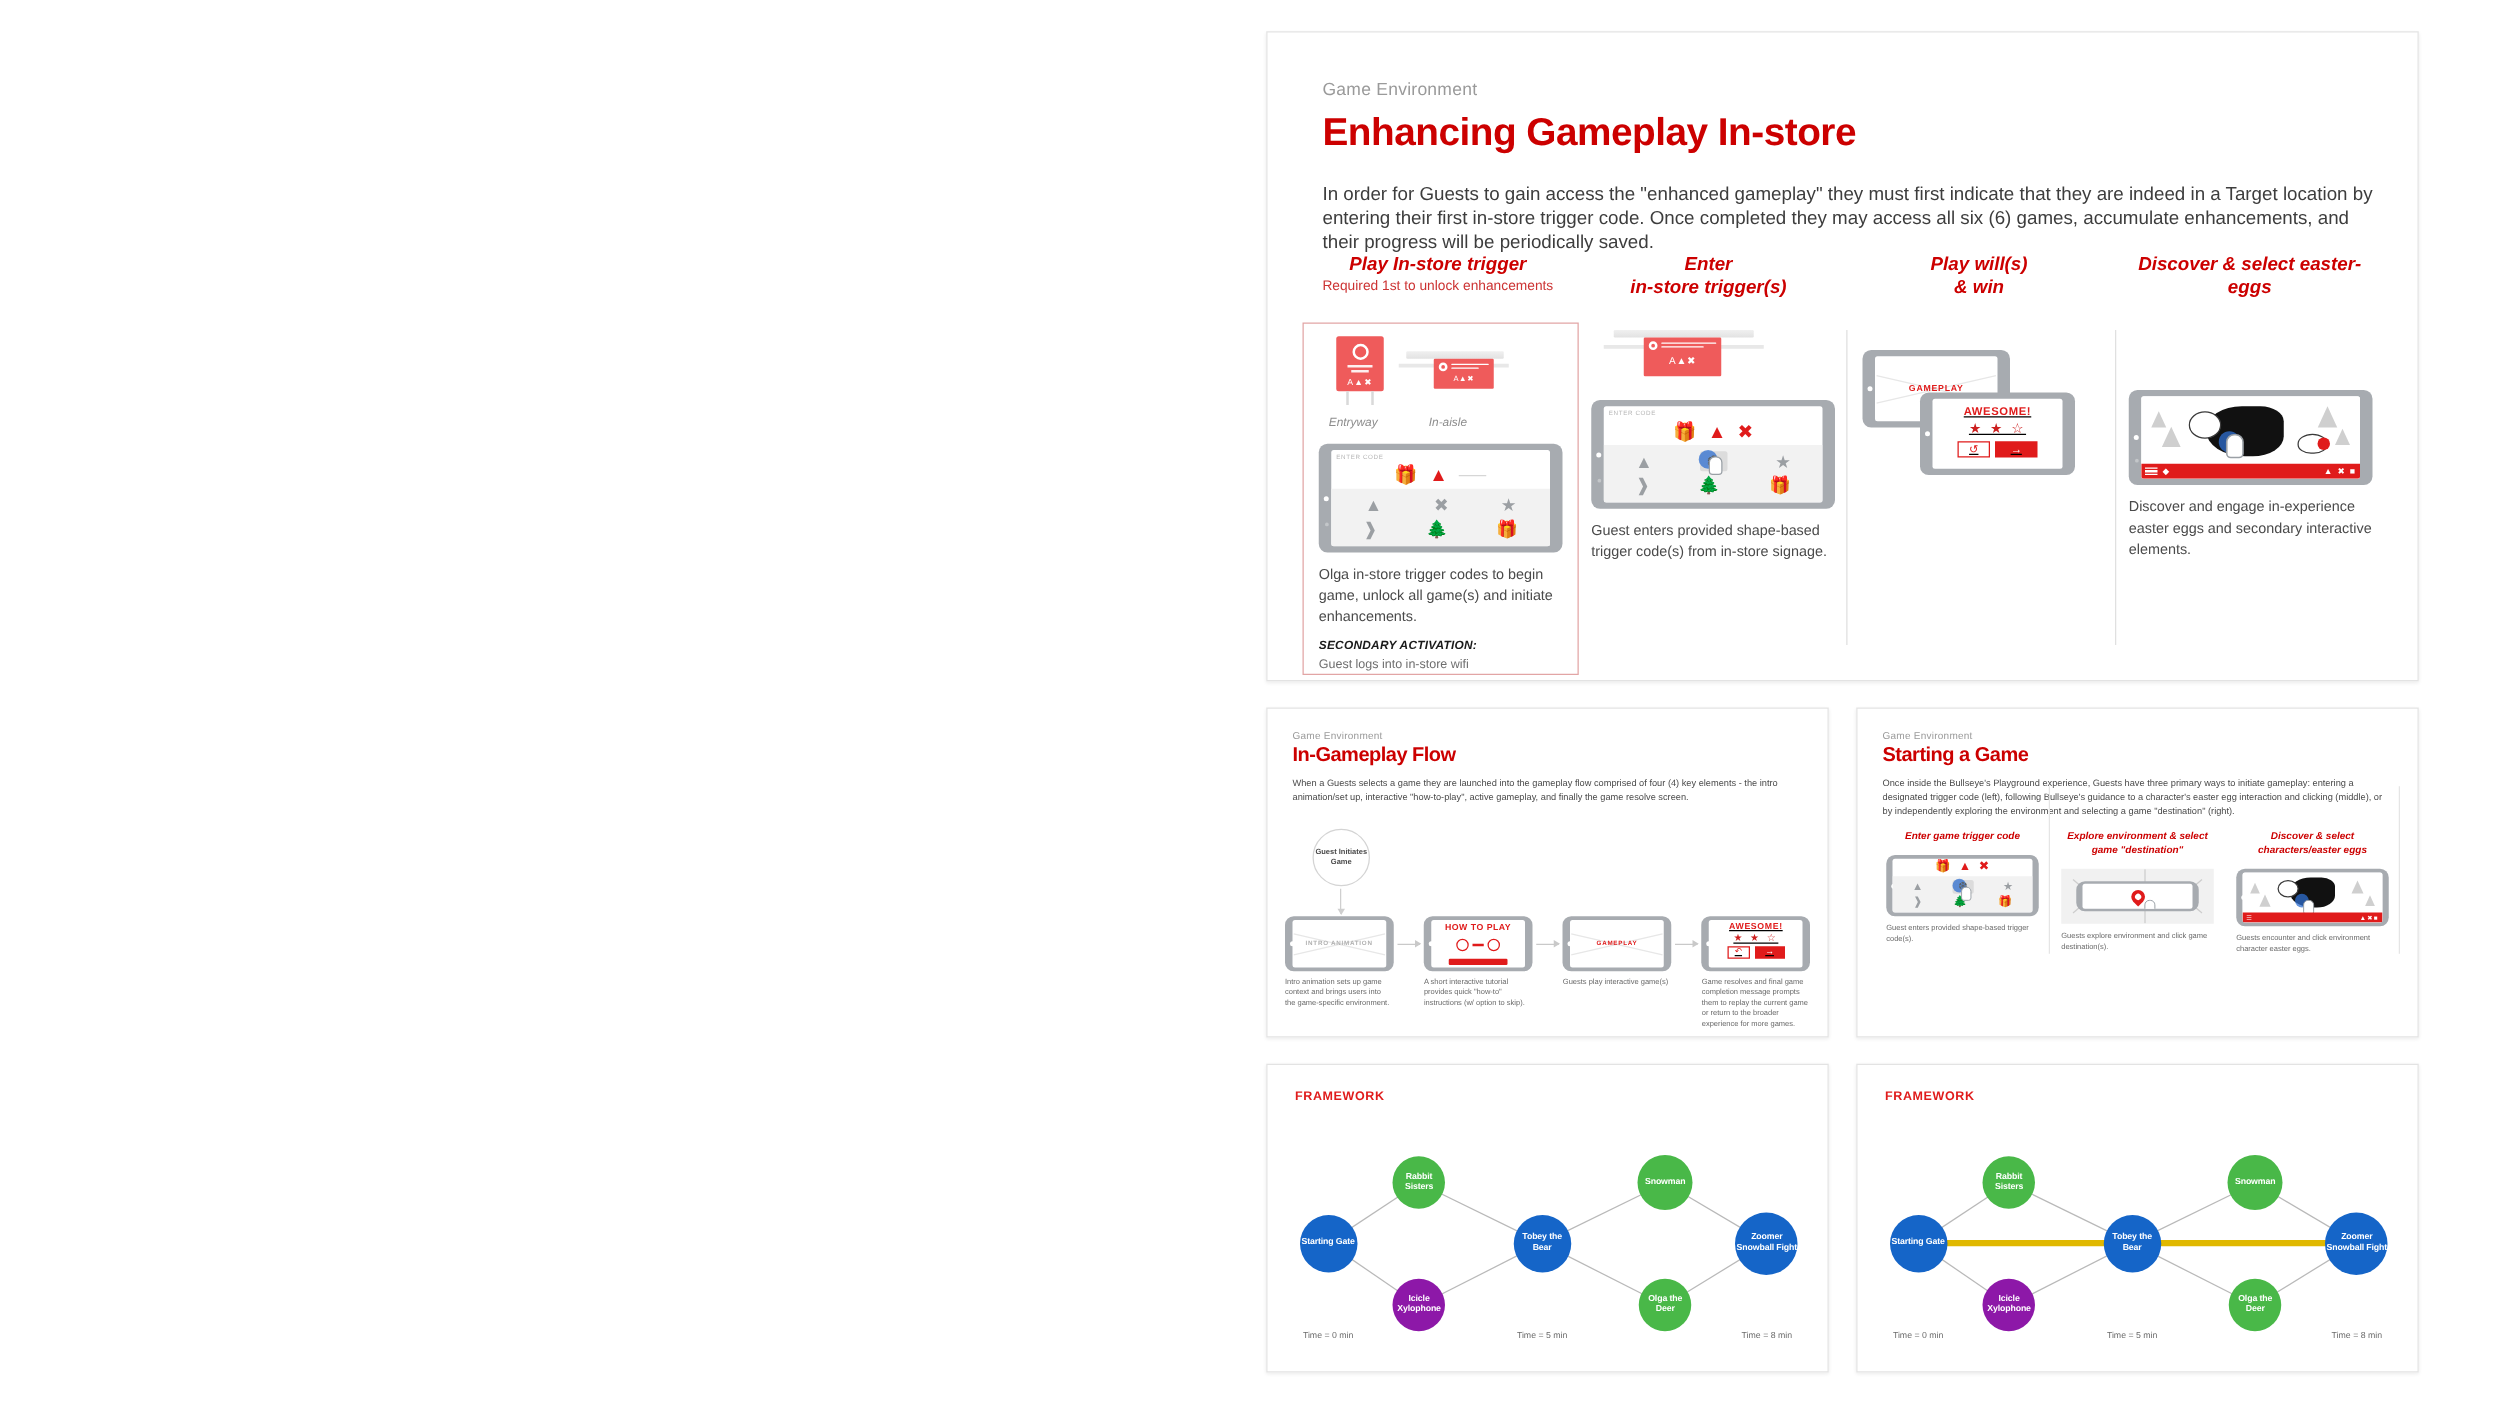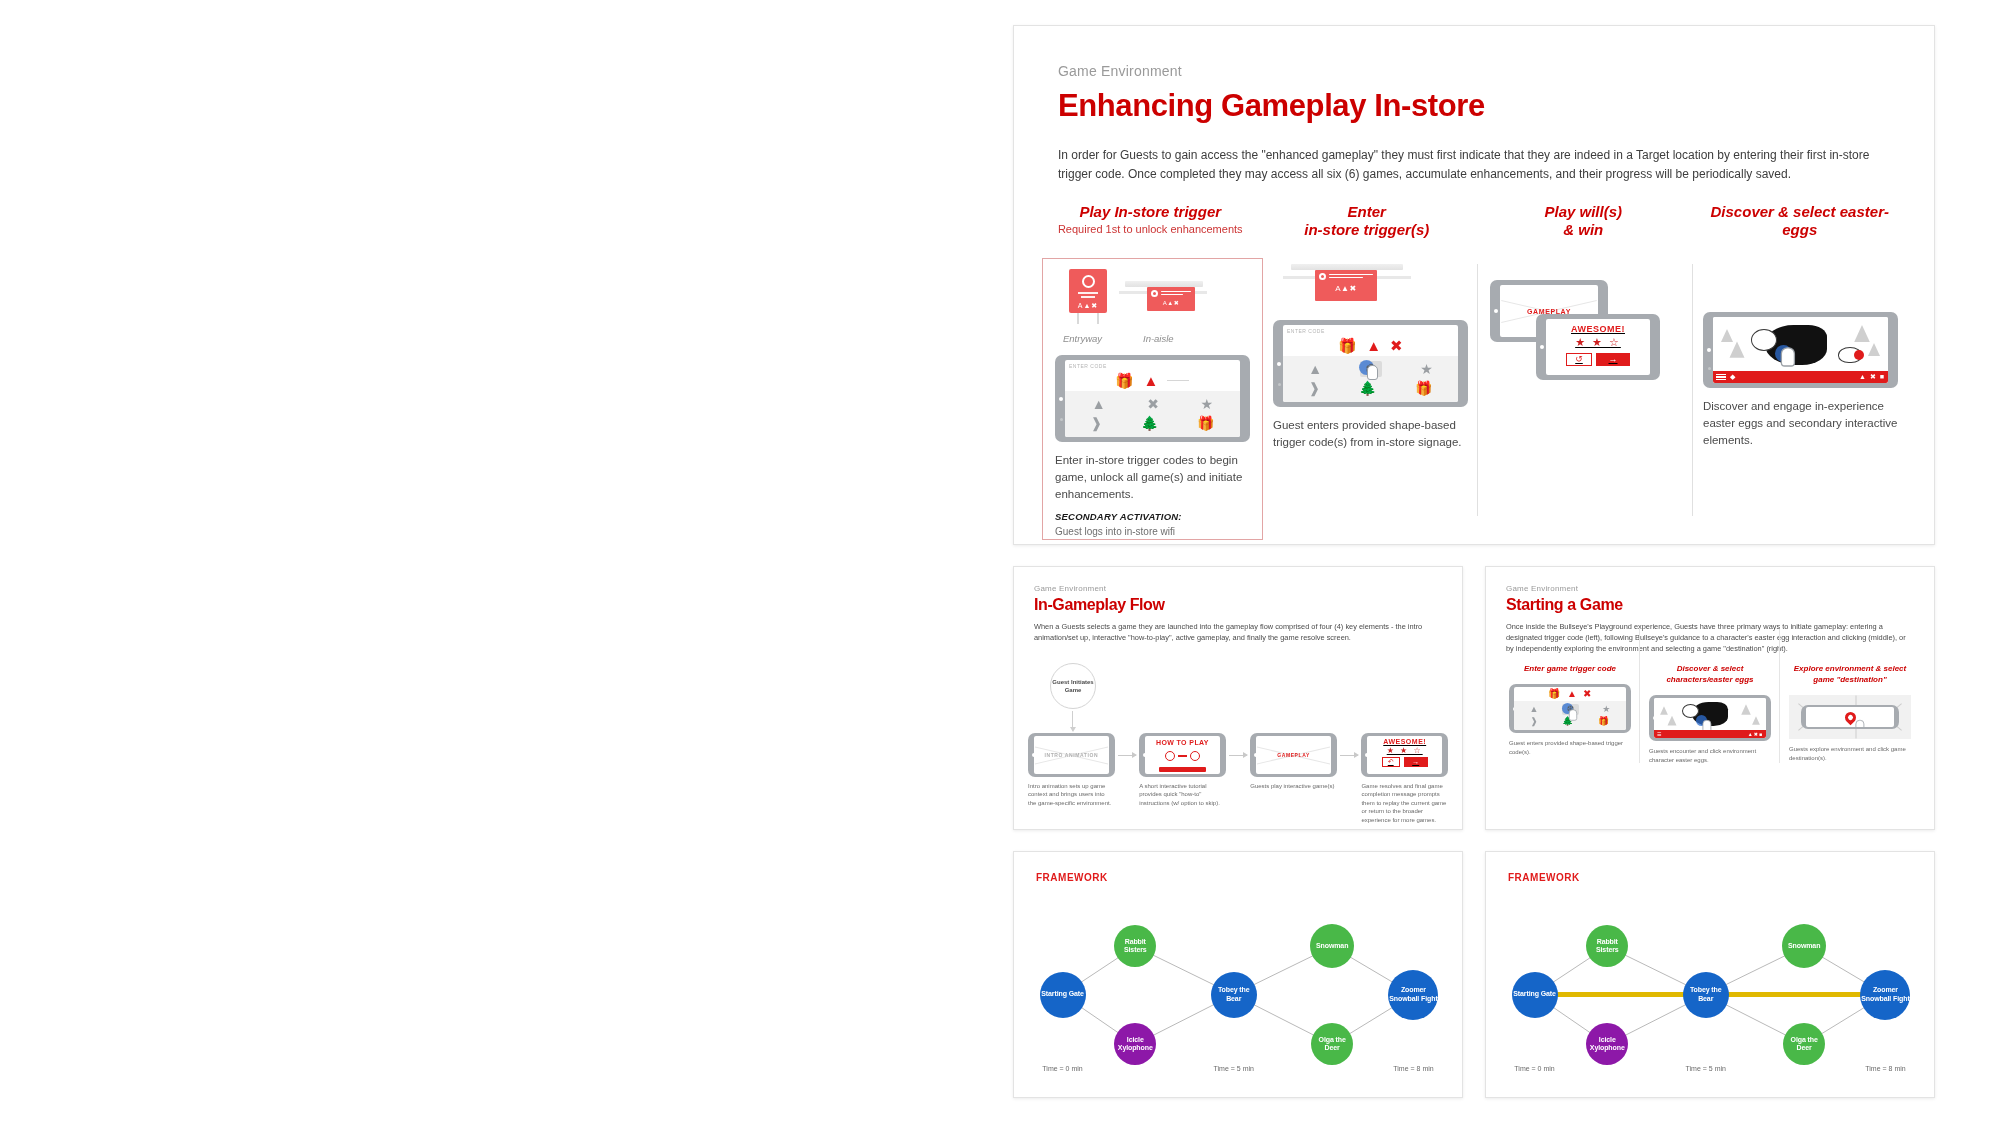--- a/index.html
+++ b/index.html
@@ -46,21 +46,21 @@
   .deck-title {
     color:#cc0000; font-weight:bold; letter-spacing:-.4px;
   }
   .deck-body { color:#3b3b3b; }
 
   
   #panel-top .eyebrow { position:absolute; left:44px; top:37px; font-size:14px;}
   #panel-top .deck-title { position:absolute; left:44px; top:62px; font-size:31px; }
   #panel-top .deck-body {
     position:absolute; left:44px; top:120px; width:842px;
-    font-size:12px; line-height:19px; color:#3d3d3d;
+    font-size:15px; line-height:19px; color:#3d3d3d;
   }
 
   .col-heads { position:absolute; left:28px; top:177px; width:866px; display:flex; }
   .col-head { flex:1 1 0; text-align:center; padding:0 6px; }
   .col-head .ch-title {
     color:#cc0000; font-weight:bold; font-style:italic; font-size:15px; line-height:18px;
   }
   .col-head .ch-sub { color:#cc3333; font-size:11px; line-height:14px; margin-top:1px;}
 
   .cols { position:absolute; left:28px; top:232px; width:866px; height:282px; display:flex; }
@@ -287,21 +287,21 @@
               </div>
               <div class="krow">
                 <span class="k">❱</span>
                 <span class="k">🌲</span>
                 <span class="k">🎁</span>
               </div>
             </div>
           </div>
         </div>
 
-        <div class="col-caption">Enter in-store trigger codes to begin game, unlock all game(s) and initiate enhancements.</div>
+        <div class="col-caption">Olga in-store trigger codes to begin game, unlock all game(s) and initiate enhancements.</div>
         <div class="sec-act">SECONDARY ACTIVATION:</div>
         <div class="sec-act-body">Guest logs into in-store wifi</div>
       </div>
 
       <div class="col sep">
         <div class="sign-row" style="height:58px">
           <div class="sign-shelf" style="left:18px;top:6px;width:112px"></div>
           <div class="sign-shelf2" style="left:10px;top:18px;width:128px"></div>
           <div class="sign-aisle" style="left:42px;top:12px;width:62px;height:31px">
             <div class="top">
@@ -531,20 +531,43 @@
                 <span class="k" style="font-size:9px">❱</span>
                 <span class="k" style="font-size:9px">🌲</span>
                 <span class="k" style="font-size:9px">🎁</span>
               </div>
             </div>
           </div>
         </div>
         <div class="sc-cap">Guest enters provided shape-based trigger code(s).</div>
       </div>
 
+      <div class="start-col">
+        <div class="sc-title">Explore environment &amp; select game "destination"</div>
+        <div class="explore-box" style="margin-top:10px">
+          <span class="ray" style="left:8px;top:12px;transform:rotate(40deg)"></span>
+          <span class="ray" style="left:8px;bottom:12px;transform:rotate(-40deg)"></span>
+          <span class="ray" style="right:8px;top:12px;transform:rotate(-40deg)"></span>
+          <span class="ray" style="right:8px;bottom:12px;transform:rotate(40deg)"></span>
+          <span class="ray" style="left:50%;top:6px;transform:rotate(90deg)"></span>
+          <span class="ray" style="left:50%;bottom:6px;transform:rotate(90deg)"></span>
+          <div class="phone" style="padding:2px 5px;position:relative">
+            <div class="screen" style="height:20px;position:relative">
+              <div class="pin" style="left:50%;top:5px;margin-left:-5px">
+                  <i></i>
+                </div>
+              <span class="cursor" style="left:54%;top:11px;transform:scale(.8)">
+                  <span class="hand"></span>
+                </span>
+            </div>
+          </div>
+        </div>
+        <div class="sc-cap">Guests explore environment and click game destination(s).</div>
+      </div>
+
       <div class="start-col sep">
         <div class="sc-title">Discover &amp; select characters/easter eggs</div>
         <div class="phone" style="padding:3px 5px;margin-top:10px">
           <div class="dot"></div>
           <div class="screen" style="height:40px">
             <div class="scene">
               <div class="tree" style="left:4px;top:6px;transform:scale(.65)"></div>
               <div class="tree" style="left:12px;top:16px;transform:scale(.75)"></div>
               <div class="tree" style="right:14px;top:5px;transform:scale(.8)"></div>
               <div class="tree" style="right:4px;top:16px;transform:scale(.65)"></div>
@@ -555,43 +578,20 @@
                   <span class="hand"></span>
                 </span>
               <div class="navbar" style="height:8px">
                 <span class="nb" style="font-size:5px">☰</span>
                 <span class="nb" style="font-size:5px">▲✖■</span>
               </div>
             </div>
           </div>
         </div>
         <div class="sc-cap">Guests encounter and click environment character easter eggs.</div>
-      </div>
-
-      <div class="start-col">
-        <div class="sc-title">Explore environment &amp; select game "destination"</div>
-        <div class="explore-box" style="margin-top:10px">
-          <span class="ray" style="left:8px;top:12px;transform:rotate(40deg)"></span>
-          <span class="ray" style="left:8px;bottom:12px;transform:rotate(-40deg)"></span>
-          <span class="ray" style="right:8px;top:12px;transform:rotate(-40deg)"></span>
-          <span class="ray" style="right:8px;bottom:12px;transform:rotate(40deg)"></span>
-          <span class="ray" style="left:50%;top:6px;transform:rotate(90deg)"></span>
-          <span class="ray" style="left:50%;bottom:6px;transform:rotate(90deg)"></span>
-          <div class="phone" style="padding:2px 5px;position:relative">
-            <div class="screen" style="height:20px;position:relative">
-              <div class="pin" style="left:50%;top:5px;margin-left:-5px">
-                  <i></i>
-                </div>
-              <span class="cursor" style="left:54%;top:11px;transform:scale(.8)">
-                  <span class="hand"></span>
-                </span>
-            </div>
-          </div>
-        </div>
-        <div class="sc-cap">Guests explore environment and click game destination(s).</div>
       </div>
     </div>
   </div>
 
   <div class="panel" id="panel-bot-l">
     <div class="fw-label">FRAMEWORK</div>
     <div class="fw-canvas">
       <svg class="fw-svg" viewBox="0 0 430 185" preserveAspectRatio="none">
         <g class="edges" stroke="#b9b9b9" stroke-width="1" fill="none">
             <line x1="38.699999999999996" y1="92.5" x2="111.8" y2="44.4"></line>

